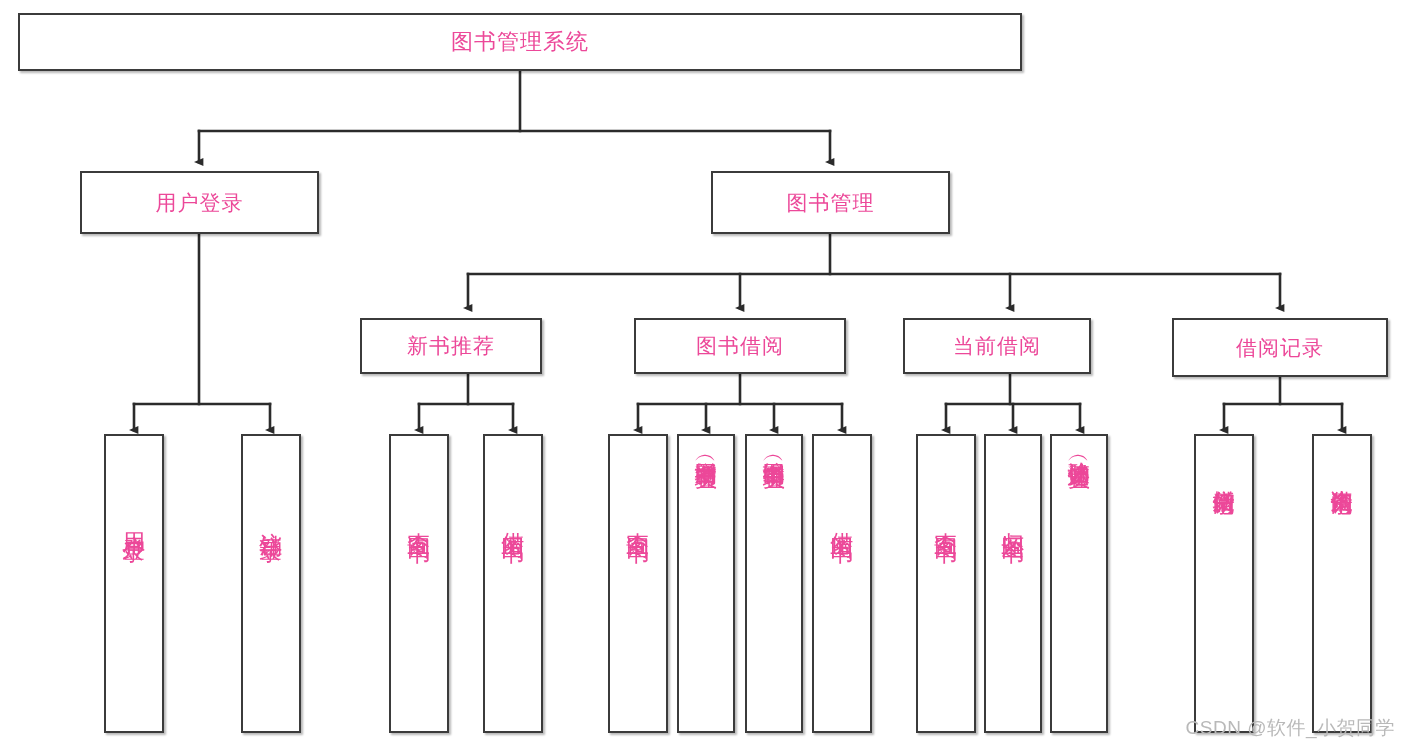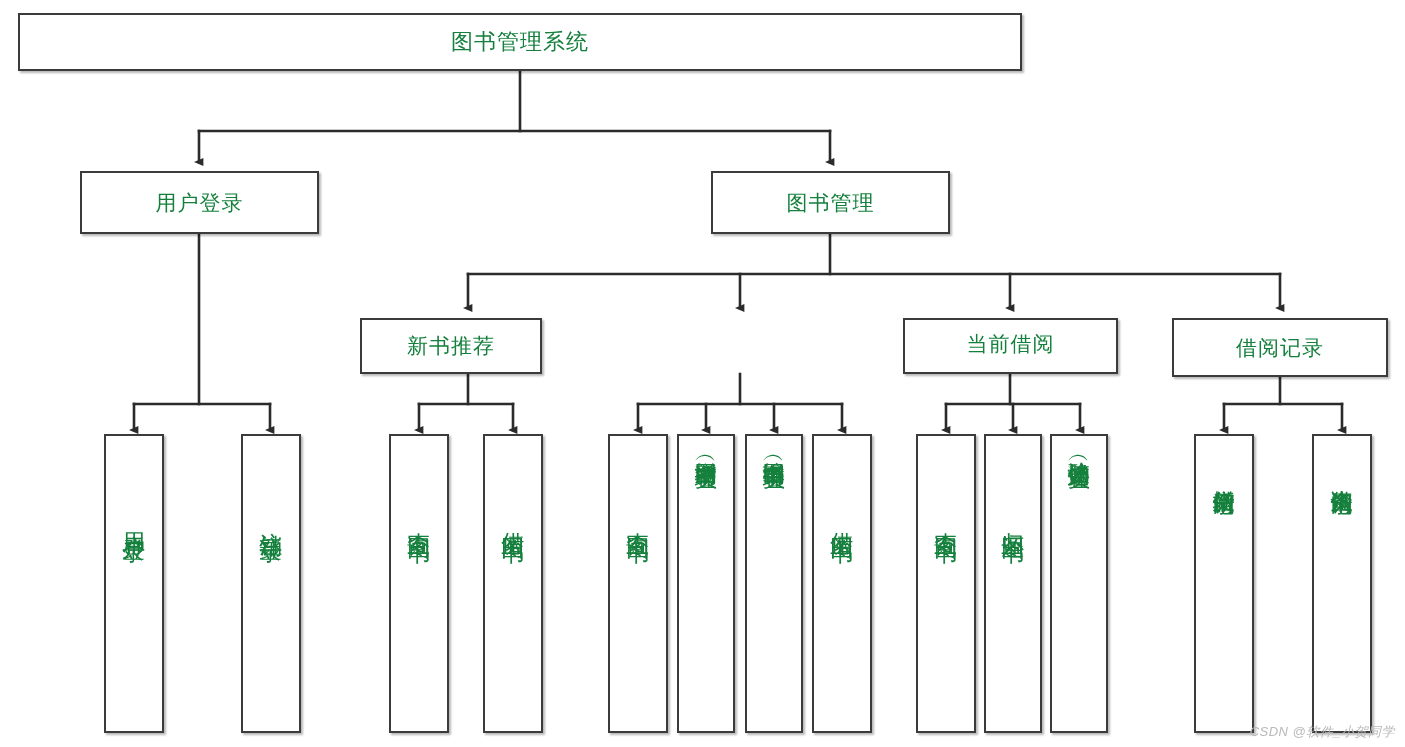--- a/index.html
+++ b/index.html
@@ -31,21 +31,21 @@
     display:flex;
     align-items:center;
     justify-content:center;
     color:#222222;
   }
   .node .lbl{
     display:block;
     text-align:right;
     line-height:1.22;
     letter-spacing:1px;
-    color:#15803d;
+    color:#ec4899;
   }
   
   .node.horiz .lbl{
     font-size:21px;
     white-space:nowrap;
   }
   .node.root .lbl{font-size:22px;}
   
   .node.vert{
     align-items:flex-start;
@@ -62,26 +62,25 @@
   }
   .node.vert.tall .lbl{
     font-size:22px;
     letter-spacing:1px;
   }
   
   #watermark{
     position:absolute;
     right:10px;
     bottom:6px;
-    font-size:13px;
+    font-size:19px;
     color:#b9b9b9;
     letter-spacing:0.5px;
     white-space:nowrap;
     user-select:none;
-    font-style:italic;
   }
 </style>
 </head>
 <body>
 
 <div id="canvas">
 
   <svg id="wires" viewBox="0 0 1405 747" xmlns="http://www.w3.org/2000/svg">
     <defs>
       <marker id="arrow" markerWidth="10" markerHeight="10" refX="4.2" refY="5" orient="auto" markerUnits="userSpaceOnUse">
@@ -143,22 +142,25 @@
   </div>
 
   <div class="node horiz" style="left:711px; top:171px; width:239px; height:63px;">
     <span class="lbl">图书管理</span>
   </div>
 
   <div class="node horiz" style="left:360px; top:318px; width:182px; height:56px;">
     <span class="lbl">新书推荐</span>
   </div>
 
-
-  <div class="node horiz" style="left:903px; top:318px; width:215px; height:56px;font-family:Liberation Mono, monospace;">
+  <div class="node horiz" style="left:634px; top:318px; width:212px; height:56px;">
+    <span class="lbl">图书借阅</span>
+  </div>
+
+  <div class="node horiz" style="left:903px; top:318px; width:188px; height:56px;">
     <span class="lbl">当前借阅</span>
   </div>
 
   <div class="node horiz" style="left:1172px; top:318px; width:216px; height:59px;">
     <span class="lbl">借阅记录</span>
   </div>
 
   <div class="node vert" style="left:104px; top:434px; width:60px; height:299px; padding-top:78px;">
     <span class="lbl">用户登录</span>
   </div>

